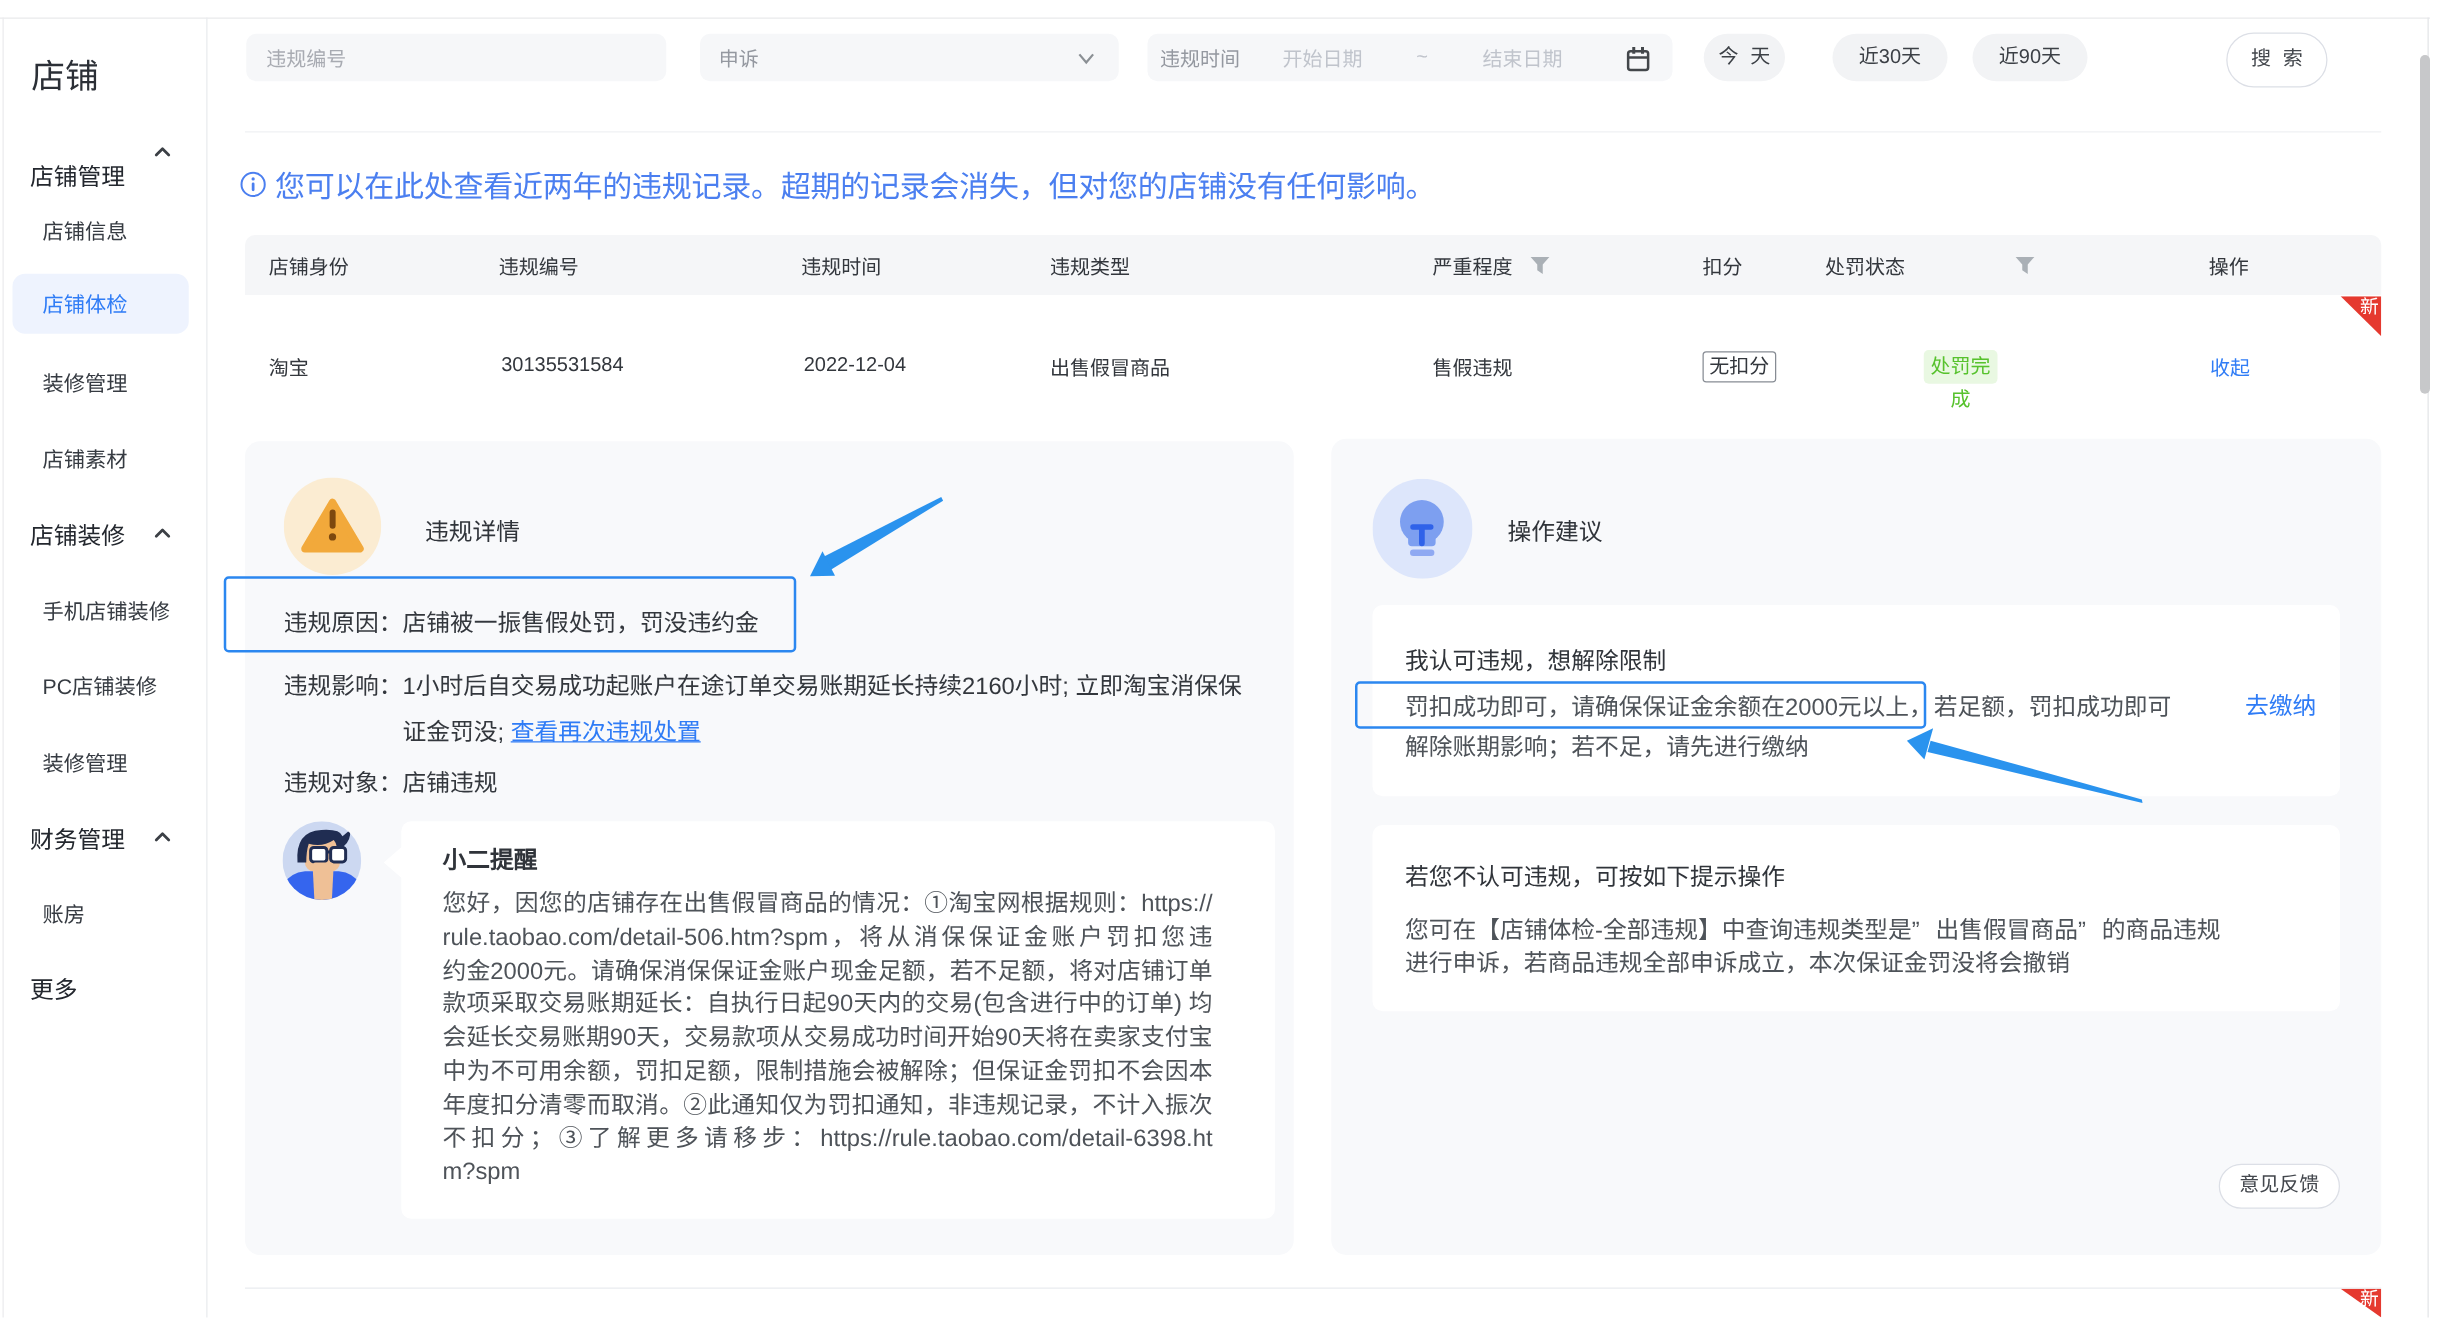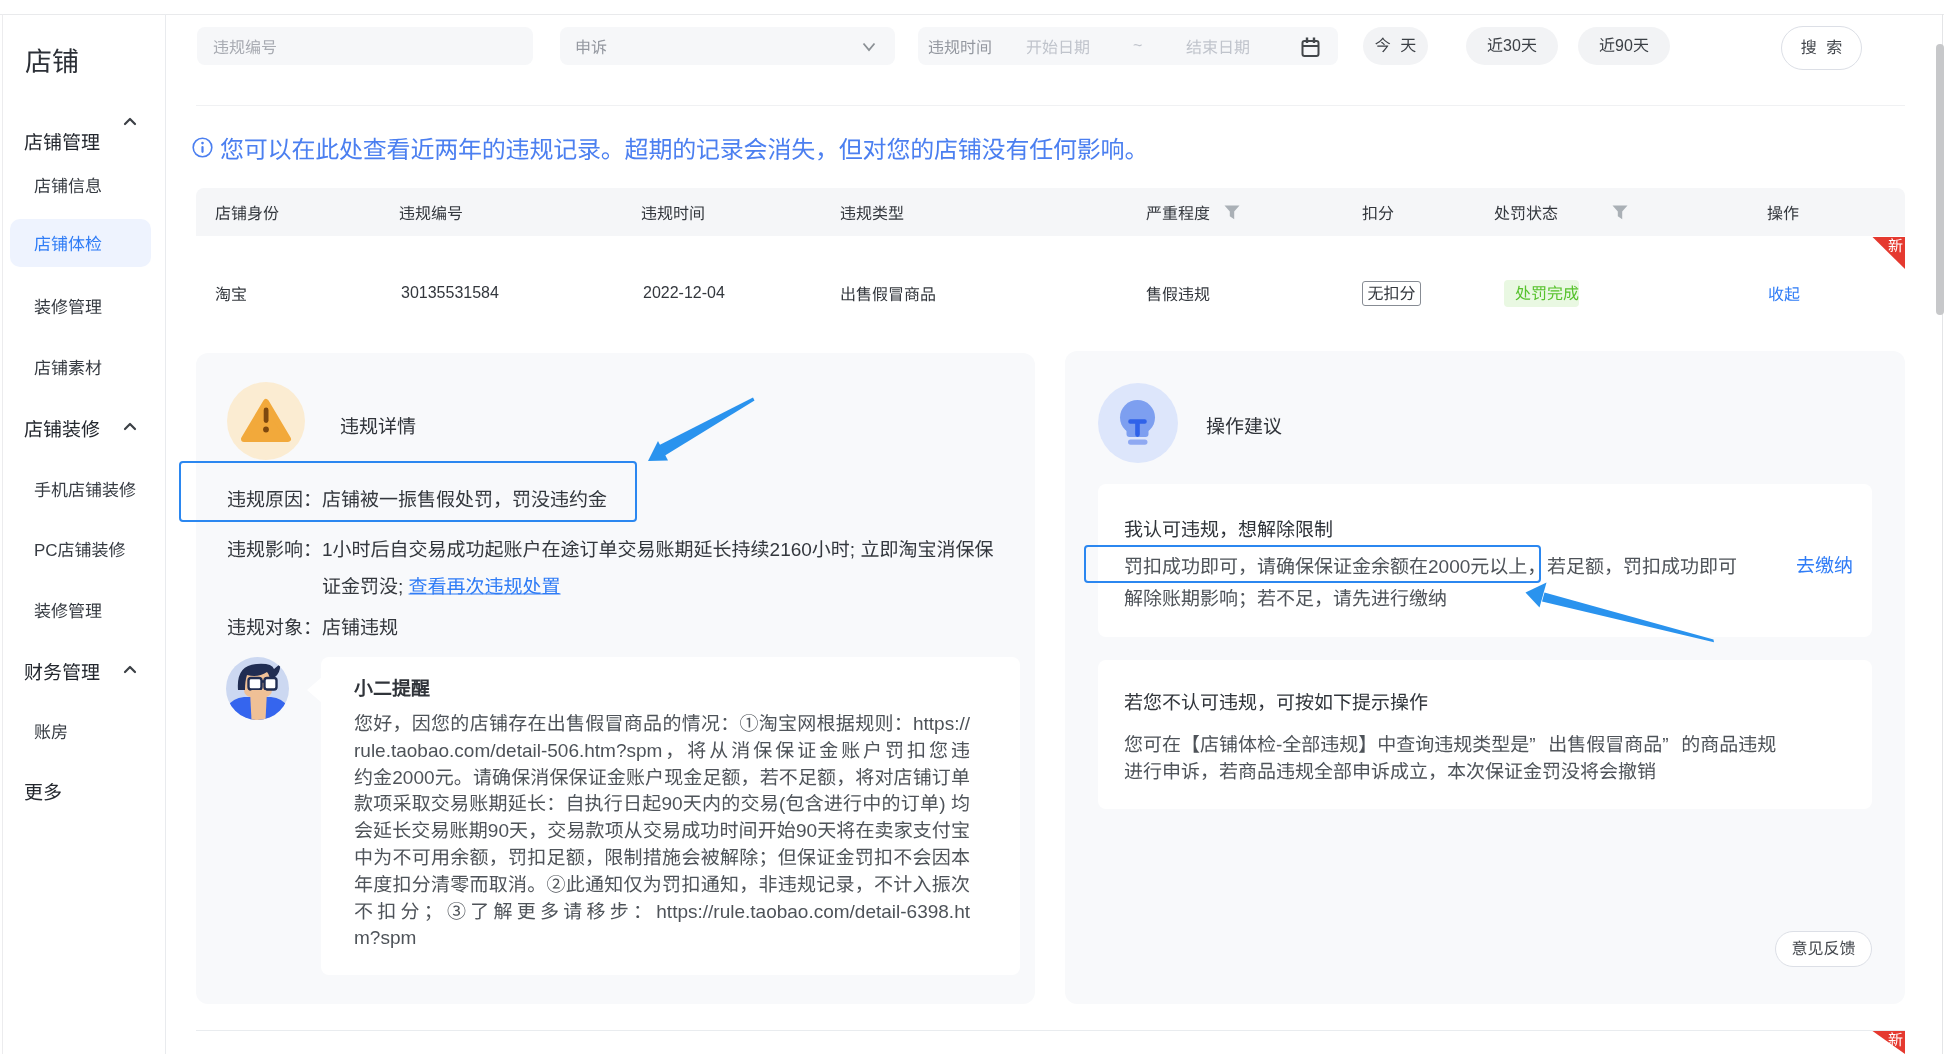--- a/index.html
+++ b/index.html
@@ -26,22 +26,22 @@
 #searchbtn{position:absolute;left:1781px;top:26px;width:81px;height:44px;border:1px solid #dcdfe6;
   border-radius:22px;background:#fff;font-size:16px;color:#43474d;text-align:center;line-height:42px;word-spacing:5px;}
 
 #info{position:absolute;left:220px;top:147px;transform:translateY(-50%);font-size:24px;letter-spacing:-0.2px;color:#4b7ff0;white-space:nowrap;}
 
 #thead{position:absolute;left:196px;top:188px;width:1709px;height:48px;background:#f5f6f8;border-radius:8px 8px 0 0;}
 .th{position:absolute;font-size:16px;color:#33373d;transform:translateY(-50%);top:212px;white-space:nowrap;}
 .td{position:absolute;font-size:16px;color:#33373d;transform:translateY(-50%);top:293px;white-space:nowrap;}
 #nopts{position:absolute;left:1362px;top:281px;width:59px;height:25px;border:1px solid #878c94;border-radius:3px;
   font-size:16px;color:#33373d;text-align:center;line-height:23px;}
-#donepill{position:absolute;left:1504px;top:280px;width:75px;height:27px;background:#e9f8e2;border-radius:4px;
-  font-size:16px;color:#57c22d;text-align:right;line-height:27px;}
+#donepill{position:absolute;left:1539px;top:280px;width:59px;height:27px;background:#e9f8e2;border-radius:4px;
+  font-size:16px;color:#57c22d;text-align:center;line-height:27px;}
 
 #cardL{position:absolute;left:196px;top:353px;width:839px;height:651px;background:#f8f9fb;border-radius:12px;}
 #cardR{position:absolute;left:1065px;top:351px;width:840px;height:653px;background:#f8f9fb;border-radius:12px;}
 .cardtitle{position:absolute;font-size:19px;color:#30343a;transform:translateY(-50%);white-space:nowrap;}
 .lbl{position:absolute;font-size:19px;color:#33373d;transform:translateY(-50%);white-space:nowrap;}
 .bluebox{position:absolute;border:2px solid #2b87f0;border-radius:4px;}
 .body{font-size:19px;color:#4e5359;}
 a.lk{color:#2f7cf6;text-decoration:none;}
 #bubble{position:absolute;left:321px;top:657px;width:699px;height:318px;background:#fff;border-radius:8px;}
 #bubble-tail{position:absolute;left:307px;top:677px;width:0;height:0;border-top:13px solid transparent;
@@ -122,21 +122,21 @@
 <div id="thead"></div>
 <div class="th" style="left:215px;">店铺身份</div>
 <div class="th" style="left:399px;">违规编号</div>
 <div class="th" style="left:641px;">违规时间</div>
 <div class="th" style="left:840px;">违规类型</div>
 <div class="th" style="left:1146px;">严重程度</div>
 <svg class="abs" style="left:1224px;top:205px;" width="16" height="15" viewBox="0 0 16 15">
     <path d="M0.5 0.5 H15.5 L10.2 6.6 V14.2 L5.8 11.2 V6.6 Z" fill="#aab0b6"></path>
   </svg>
 <div class="th" style="left:1362px;">扣分</div>
-<div class="th" style="left:1494px;">处罚状态</div>
+<div class="th" style="left:1460px;">处罚状态</div>
 <svg class="abs" style="left:1612px;top:205px;" width="16" height="15" viewBox="0 0 16 15">
     <path d="M0.5 0.5 H15.5 L10.2 6.6 V14.2 L5.8 11.2 V6.6 Z" fill="#aab0b6"></path>
   </svg>
 <div class="th" style="left:1767px;">操作</div>
 
 <div class="td" style="left:215px;">淘宝</div>
 <div class="td" style="left:401px;">30135531584</div>
 <div class="td" style="left:643px;">2022-12-04</div>
 <div class="td" style="left:840px;">出售假冒商品</div>
 <div class="td" style="left:1146px;">售假违规</div>

